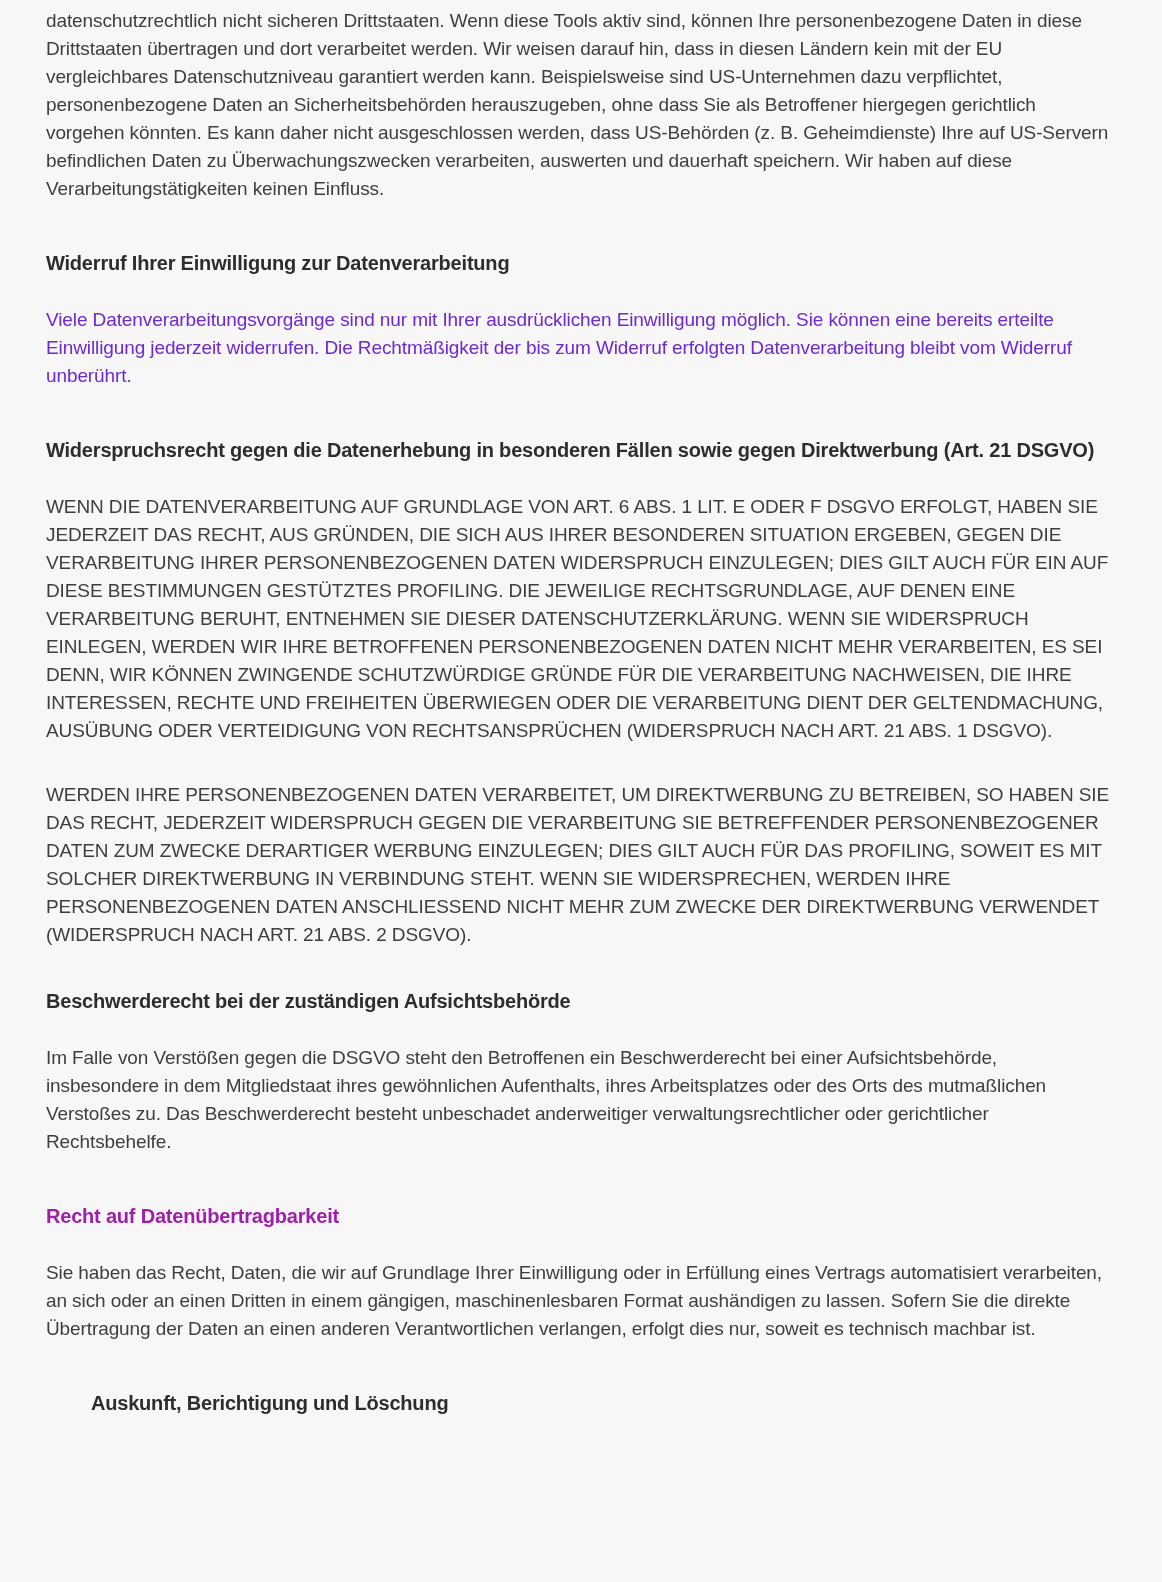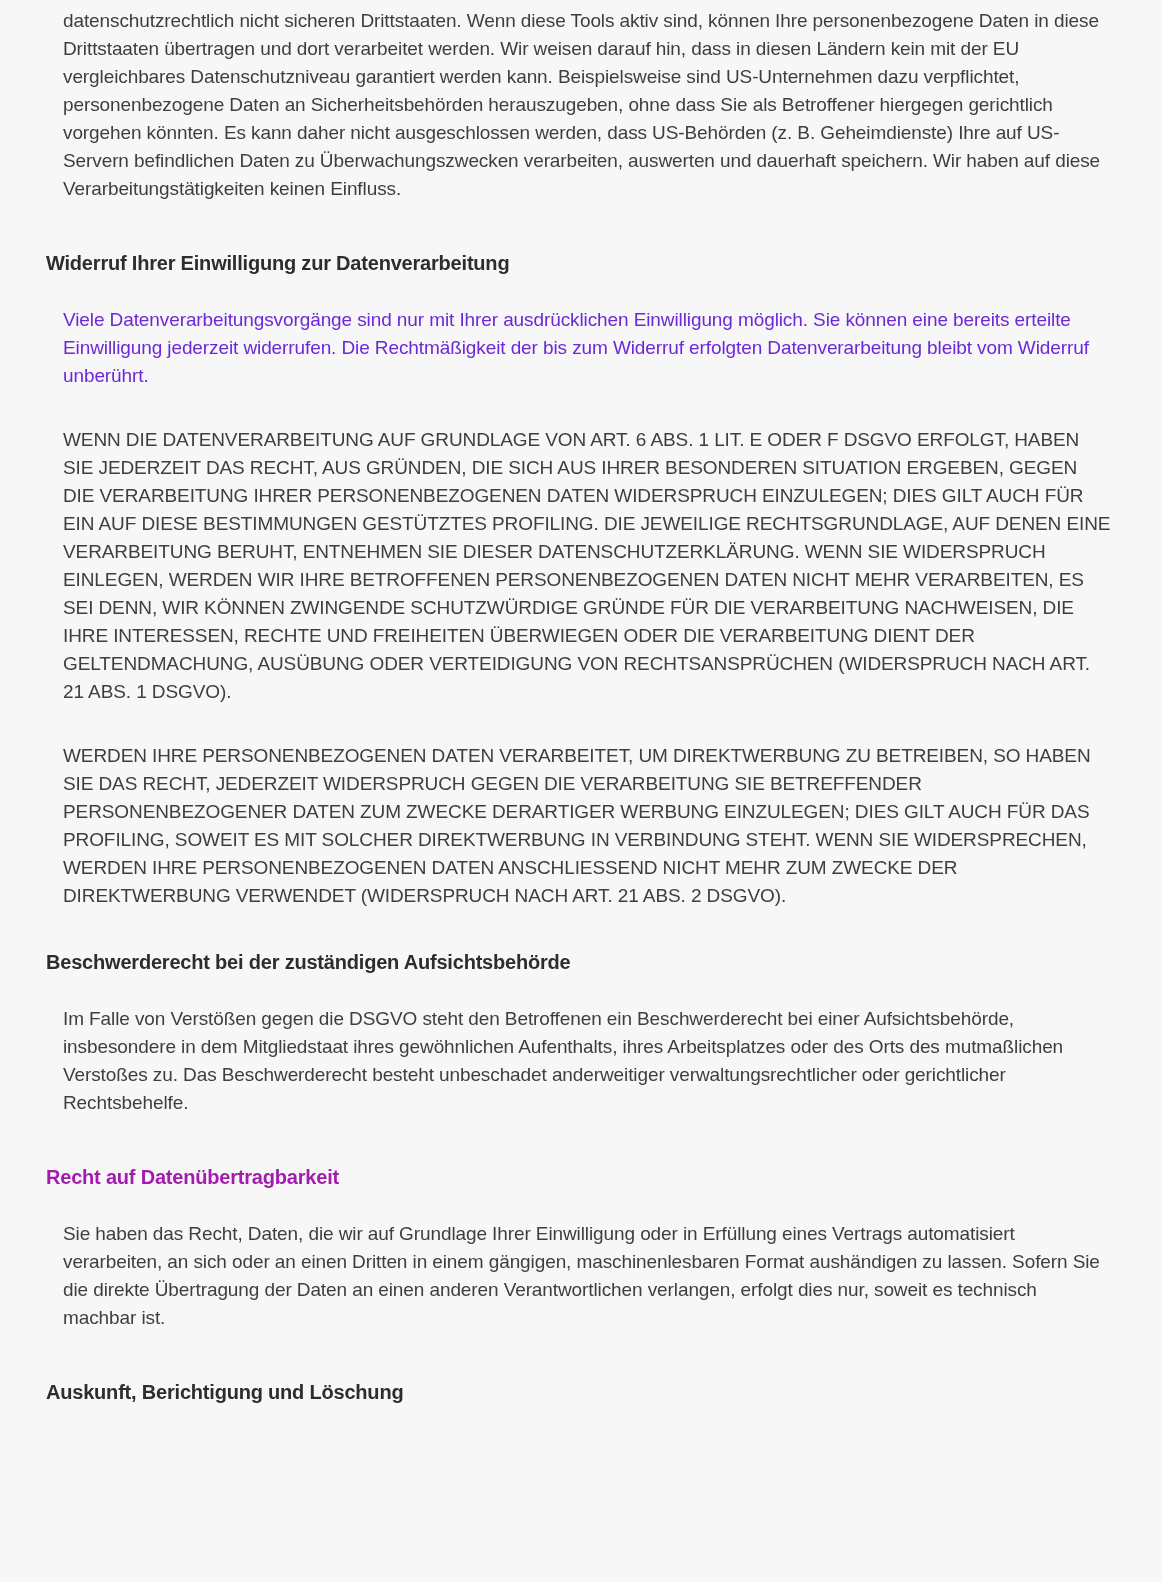--- a/index.html
+++ b/index.html
@@ -19,41 +19,42 @@
     box-sizing: border-box;
     padding: 7px 50px 48px 46px;
     max-width: 1162px;
   }
   .paragraph, .paragraph-caps {
     color: #3e3e3d;
     font-size: 19px;
     line-height: 28px;
     font-weight: 400;
     letter-spacing: -0.1px;
-    margin: 0 0 36px 17px;
+    margin: 0 0 36px 0;
   }
   .heading {
     color: #2d2d2c;
     font-size: 20px;
     line-height: 33px;
     font-weight: 700;
     letter-spacing: -0.2px;
     margin: 44px 0 26px 0;
   }
   .paragraph:first-child {
     margin-top: 0;
   }
 </style>
 </head>
 <body style="background: rgb(247, 247, 247);">
 
 <main id="doc" class="doc">
     <p class="paragraph" style="color: rgb(62, 62, 61);">datenschutzrechtlich nicht sicheren Drittstaaten. Wenn diese Tools aktiv sind, können Ihre personenbezogene Daten in diese Drittstaaten übertragen und dort verarbeitet werden. Wir weisen darauf hin, dass in diesen Ländern kein mit der EU vergleichbares Datenschutzniveau garantiert werden kann. Beispielsweise sind US-Unternehmen dazu verpflichtet, personenbezogene Daten an Sicherheitsbehörden herauszugeben, ohne dass Sie als Betroffener hiergegen gerichtlich vorgehen könnten. Es kann daher nicht ausgeschlossen werden, dass US-Behörden (z. B. Geheimdienste) Ihre auf US-Servern befindlichen Daten zu Überwachungszwecken verarbeiten, auswerten und dauerhaft speichern. Wir haben auf diese Verarbeitungstätigkeiten keinen Einfluss.</p>
     <h2 class="heading" style="color: rgb(45, 45, 44);">Widerruf Ihrer Einwilligung zur Datenverarbeitung</h2>
     <p class="paragraph" style="color: #6d28d9;">Viele Datenverarbeitungsvorgänge sind nur mit Ihrer ausdrücklichen Einwilligung möglich. Sie können eine bereits erteilte Einwilligung jederzeit widerrufen. Die Rechtmäßigkeit der bis zum Widerruf erfolgten Datenverarbeitung bleibt vom Widerruf unberührt.</p>
+    <h2 class="heading" style="color: rgb(45, 45, 44);">Widerspruchsrecht gegen die Datenerhebung in besonderen Fällen sowie gegen Direktwerbung (Art. 21 DSGVO)</h2>
     <p class="paragraph-caps" style="color: rgb(62, 62, 61);">WENN DIE DATENVERARBEITUNG AUF GRUNDLAGE VON ART. 6 ABS. 1 LIT. E ODER F DSGVO ERFOLGT, HABEN SIE JEDERZEIT DAS RECHT, AUS GRÜNDEN, DIE SICH AUS IHRER BESONDEREN SITUATION ERGEBEN, GEGEN DIE VERARBEITUNG IHRER PERSONENBEZOGENEN DATEN WIDERSPRUCH EINZULEGEN; DIES GILT AUCH FÜR EIN AUF DIESE BESTIMMUNGEN GESTÜTZTES PROFILING. DIE JEWEILIGE RECHTSGRUNDLAGE, AUF DENEN EINE VERARBEITUNG BERUHT, ENTNEHMEN SIE DIESER DATENSCHUTZERKLÄRUNG. WENN SIE WIDERSPRUCH EINLEGEN, WERDEN WIR IHRE BETROFFENEN PERSONENBEZOGENEN DATEN NICHT MEHR VERARBEITEN, ES SEI DENN, WIR KÖNNEN ZWINGENDE SCHUTZWÜRDIGE GRÜNDE FÜR DIE VERARBEITUNG NACHWEISEN, DIE IHRE INTERESSEN, RECHTE UND FREIHEITEN ÜBERWIEGEN ODER DIE VERARBEITUNG DIENT DER GELTENDMACHUNG, AUSÜBUNG ODER VERTEIDIGUNG VON RECHTSANSPRÜCHEN (WIDERSPRUCH NACH ART. 21 ABS. 1 DSGVO).</p>
     <p class="paragraph-caps" style="color: rgb(62, 62, 61);">WERDEN IHRE PERSONENBEZOGENEN DATEN VERARBEITET, UM DIREKTWERBUNG ZU BETREIBEN, SO HABEN SIE DAS RECHT, JEDERZEIT WIDERSPRUCH GEGEN DIE VERARBEITUNG SIE BETREFFENDER PERSONENBEZOGENER DATEN ZUM ZWECKE DERARTIGER WERBUNG EINZULEGEN; DIES GILT AUCH FÜR DAS PROFILING, SOWEIT ES MIT SOLCHER DIREKTWERBUNG IN VERBINDUNG STEHT. WENN SIE WIDERSPRECHEN, WERDEN IHRE PERSONENBEZOGENEN DATEN ANSCHLIESSEND NICHT MEHR ZUM ZWECKE DER DIREKTWERBUNG VERWENDET (WIDERSPRUCH NACH ART. 21 ABS. 2 DSGVO).</p>
     <h2 class="heading" style="color: rgb(45, 45, 44); margin-top: 35px;">Beschwerderecht bei der zuständigen Aufsichtsbehörde</h2>
     <p class="paragraph" style="color: rgb(62, 62, 61);">Im Falle von Verstößen gegen die DSGVO steht den Betroffenen ein Beschwerderecht bei einer Aufsichtsbehörde, insbesondere in dem Mitgliedstaat ihres gewöhnlichen Aufenthalts, ihres Arbeitsplatzes oder des Orts des mutmaßlichen Verstoßes zu. Das Beschwerderecht besteht unbeschadet anderweitiger verwaltungsrechtlicher oder gerichtlicher Rechtsbehelfe.</p>
     <h2 class="heading" style="color: #a21caf;">Recht auf Datenübertragbarkeit</h2>
     <p class="paragraph" style="color: rgb(62, 62, 61);">Sie haben das Recht, Daten, die wir auf Grundlage Ihrer Einwilligung oder in Erfüllung eines Vertrags automatisiert verarbeiten, an sich oder an einen Dritten in einem gängigen, maschinenlesbaren Format aushändigen zu lassen. Sofern Sie die direkte Übertragung der Daten an einen anderen Verantwortlichen verlangen, erfolgt dies nur, soweit es technisch machbar ist.</p>
-    <h2 class="heading" style="color: rgb(45, 45, 44);">Auskunft, Berichtigung und Löschung</h2>
+    <h2 class="heading" style="color: rgb(45, 45, 44); margin-left: 45px;">Auskunft, Berichtigung und Löschung</h2>
   </main>
 
 </body></html>

